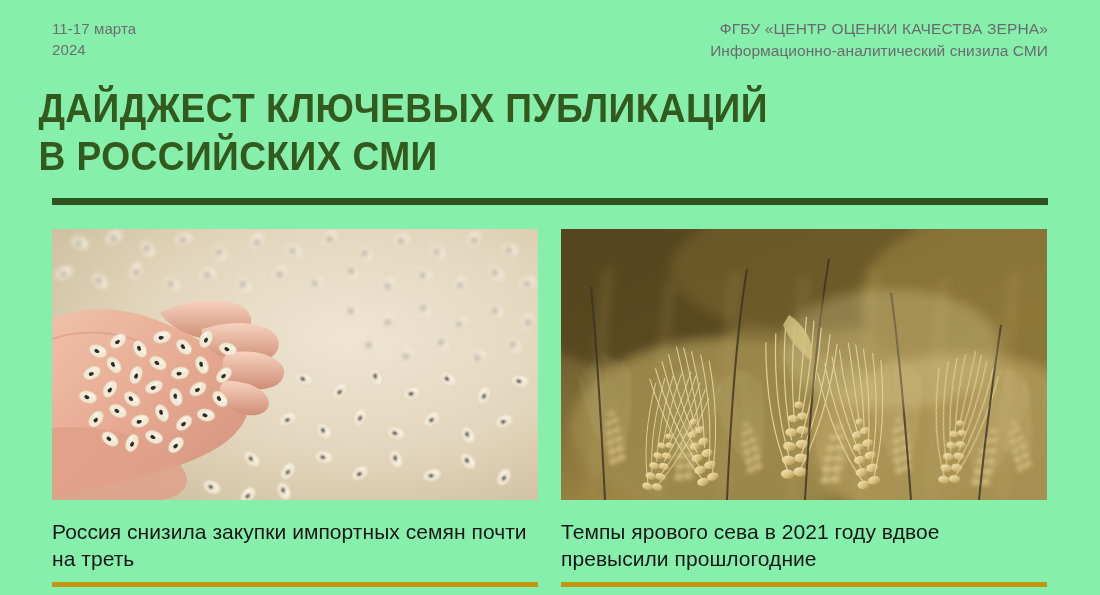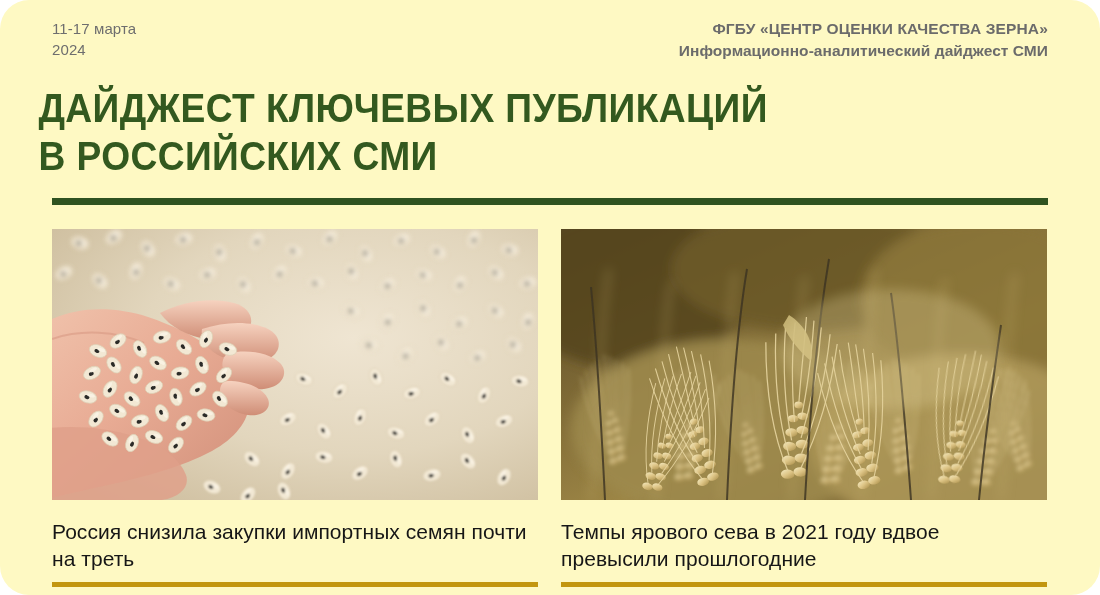--- a/index.html
+++ b/index.html
@@ -12,22 +12,21 @@
     background: #ffffff;
     font-family: "Liberation Sans", "DejaVu Sans", sans-serif;
     overflow: hidden;
     position: relative;
   }
 
   .page {
     position: relative;
     width: 1100px;
     height: 595px;
-    background: #fef9c3;
-    border-radius: 29px;
+    background: #86efac;
   }
 
   
   .masthead {
     position: absolute;
     left: 52px;
     top: 18px;
     right: 52px;
     height: 60px;
     display: flex;
@@ -40,21 +39,20 @@
     font-size: 15px;
     line-height: 21px;
     letter-spacing: 0.1px;
     white-space: pre-line;
     max-width: 160px;
   }
 
   .org-block {
     text-align: right;
     color: #6b6b6b;
-    font-weight: bold;
   }
   .org-name {
     font-size: 15.5px;
     line-height: 22px;
     letter-spacing: 0.15px;
     color: #6b6b6b;
   }
   .org-sub {
     font-size: 15.5px;
     line-height: 22px;
@@ -133,21 +131,21 @@
 </head>
 <body>
 
 <div class="page">
 
   <div class="masthead">
     <div class="issue-date">11-17 марта
 2024</div>
     <div class="org-block">
       <div class="org-name">ФГБУ «ЦЕНТР ОЦЕНКИ КАЧЕСТВА ЗЕРНА»</div>
-      <div class="org-sub">Информационно-аналитический дайджест СМИ</div>
+      <div class="org-sub">Информационно-аналитический снизила СМИ</div>
     </div>
   </div>
 
   <div class="title-wrap">
     <div class="title-line">ДАЙДЖЕСТ КЛЮЧЕВЫХ ПУБЛИКАЦИЙ</div>
     <div class="title-line">В РОССИЙСКИХ СМИ</div>
   </div>
 
   <div class="green-rule"></div>
 

